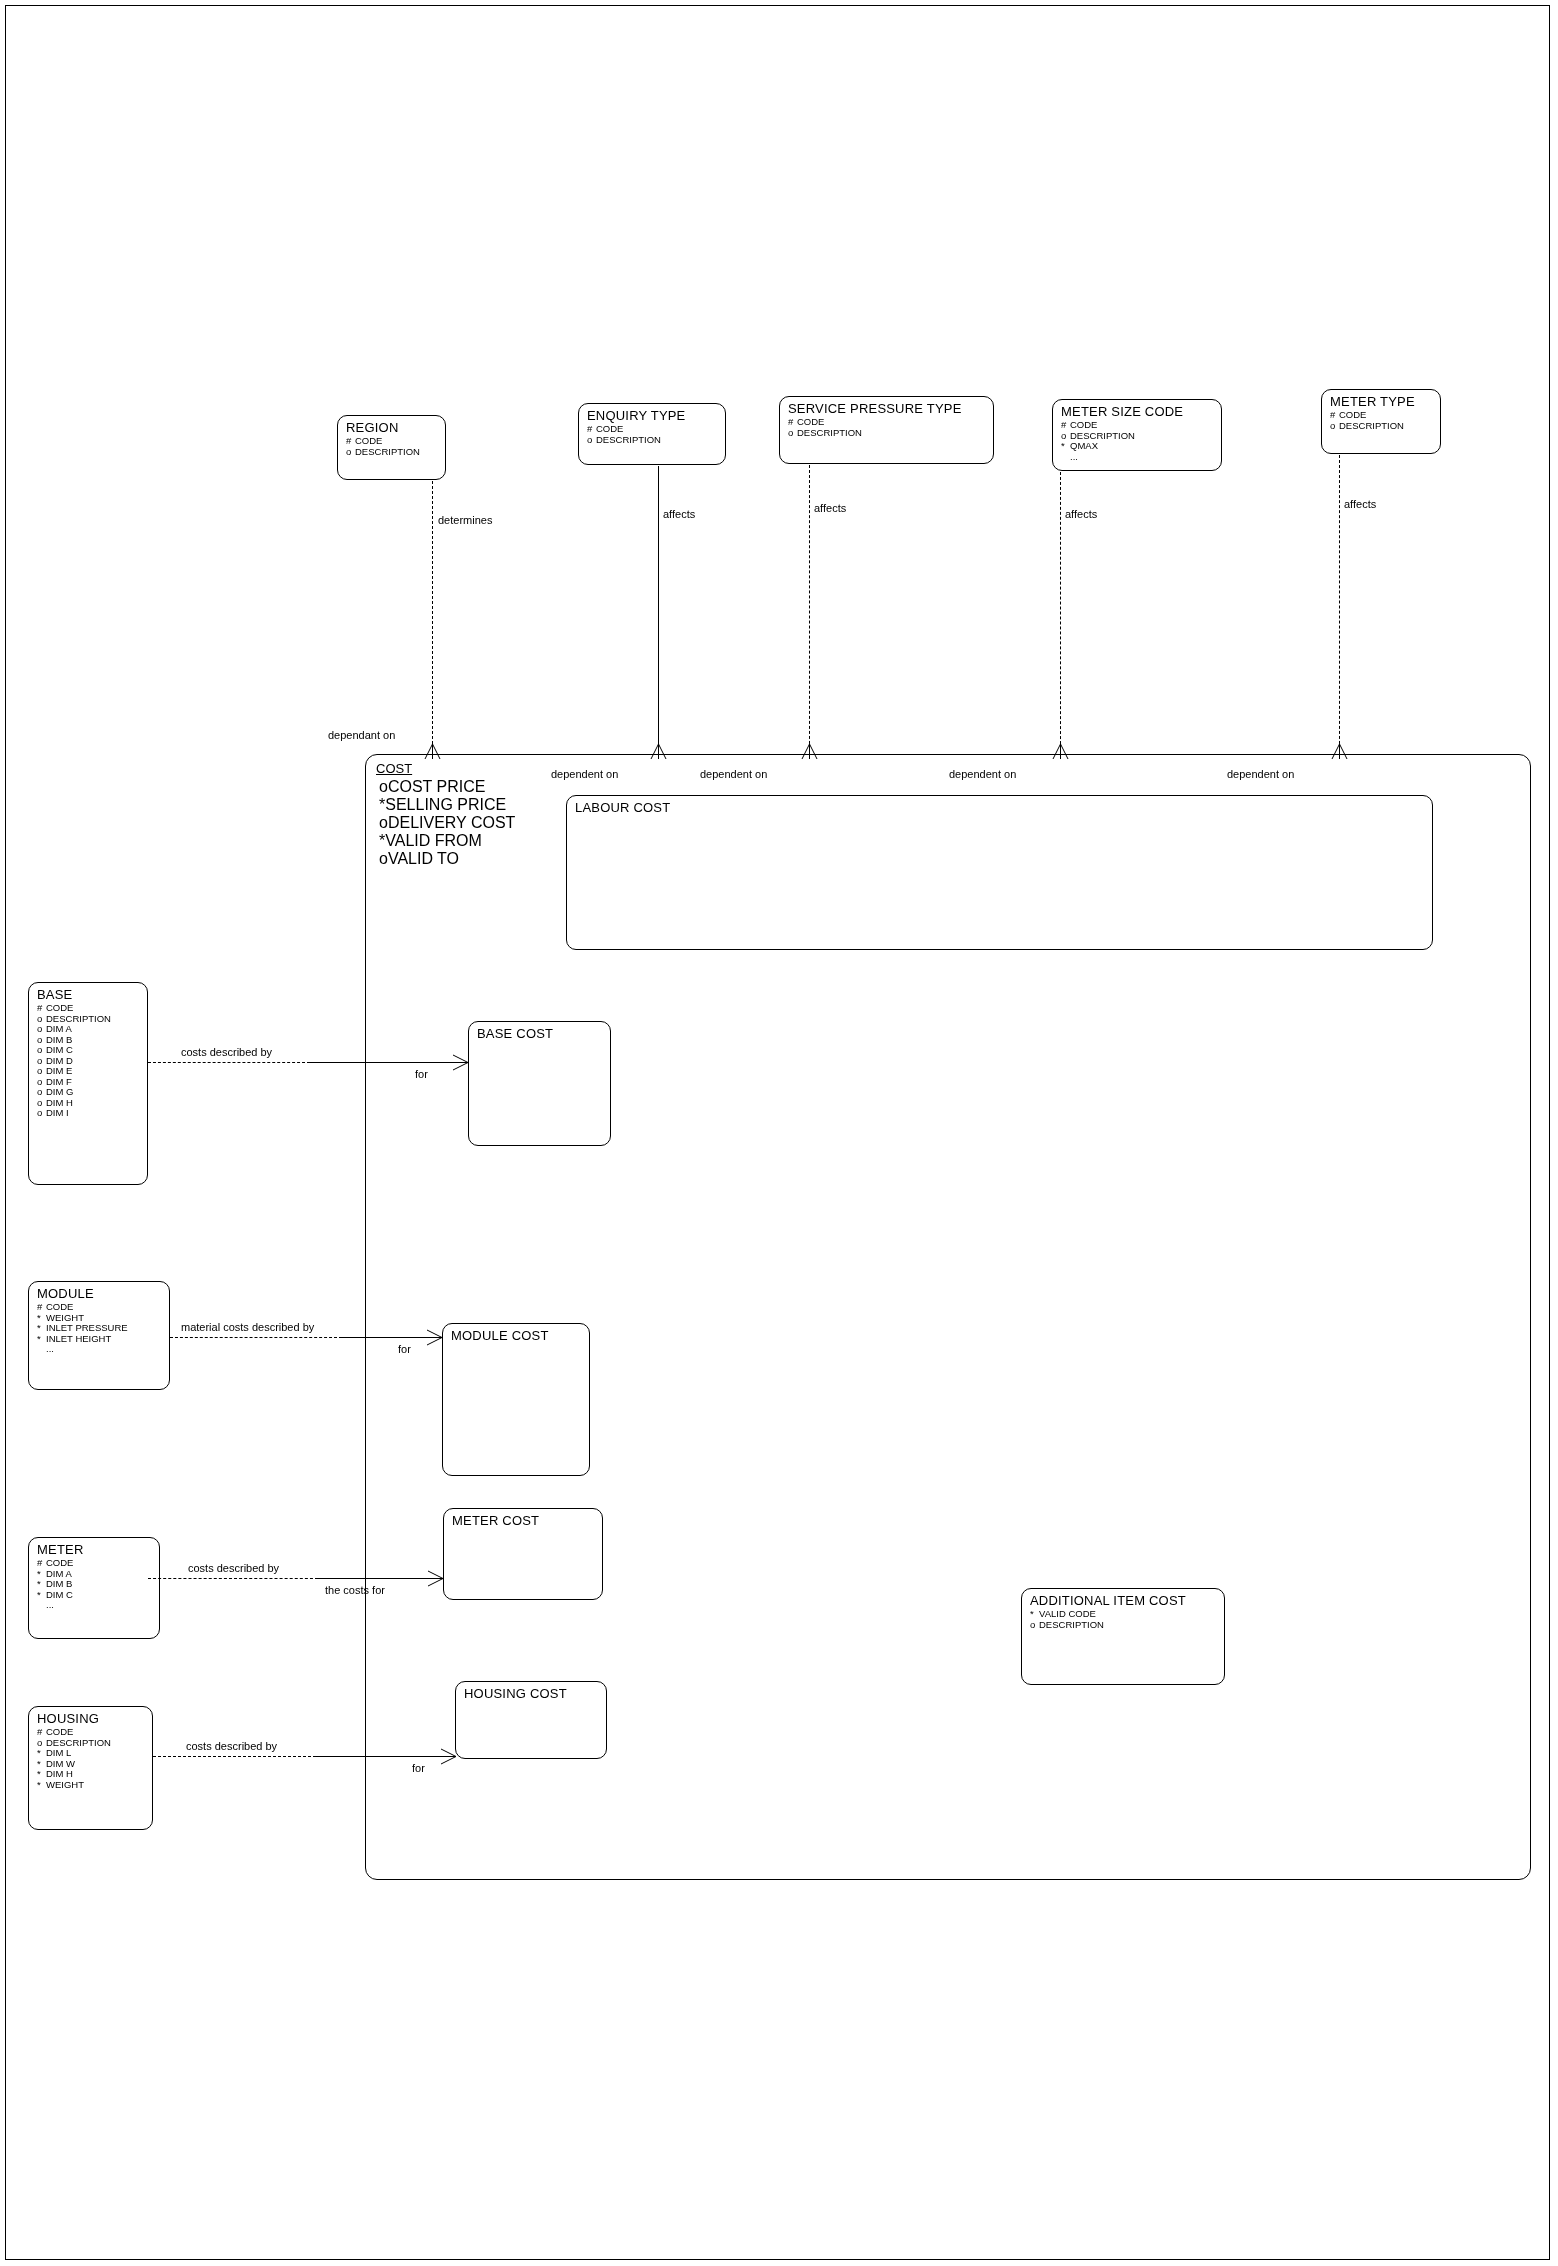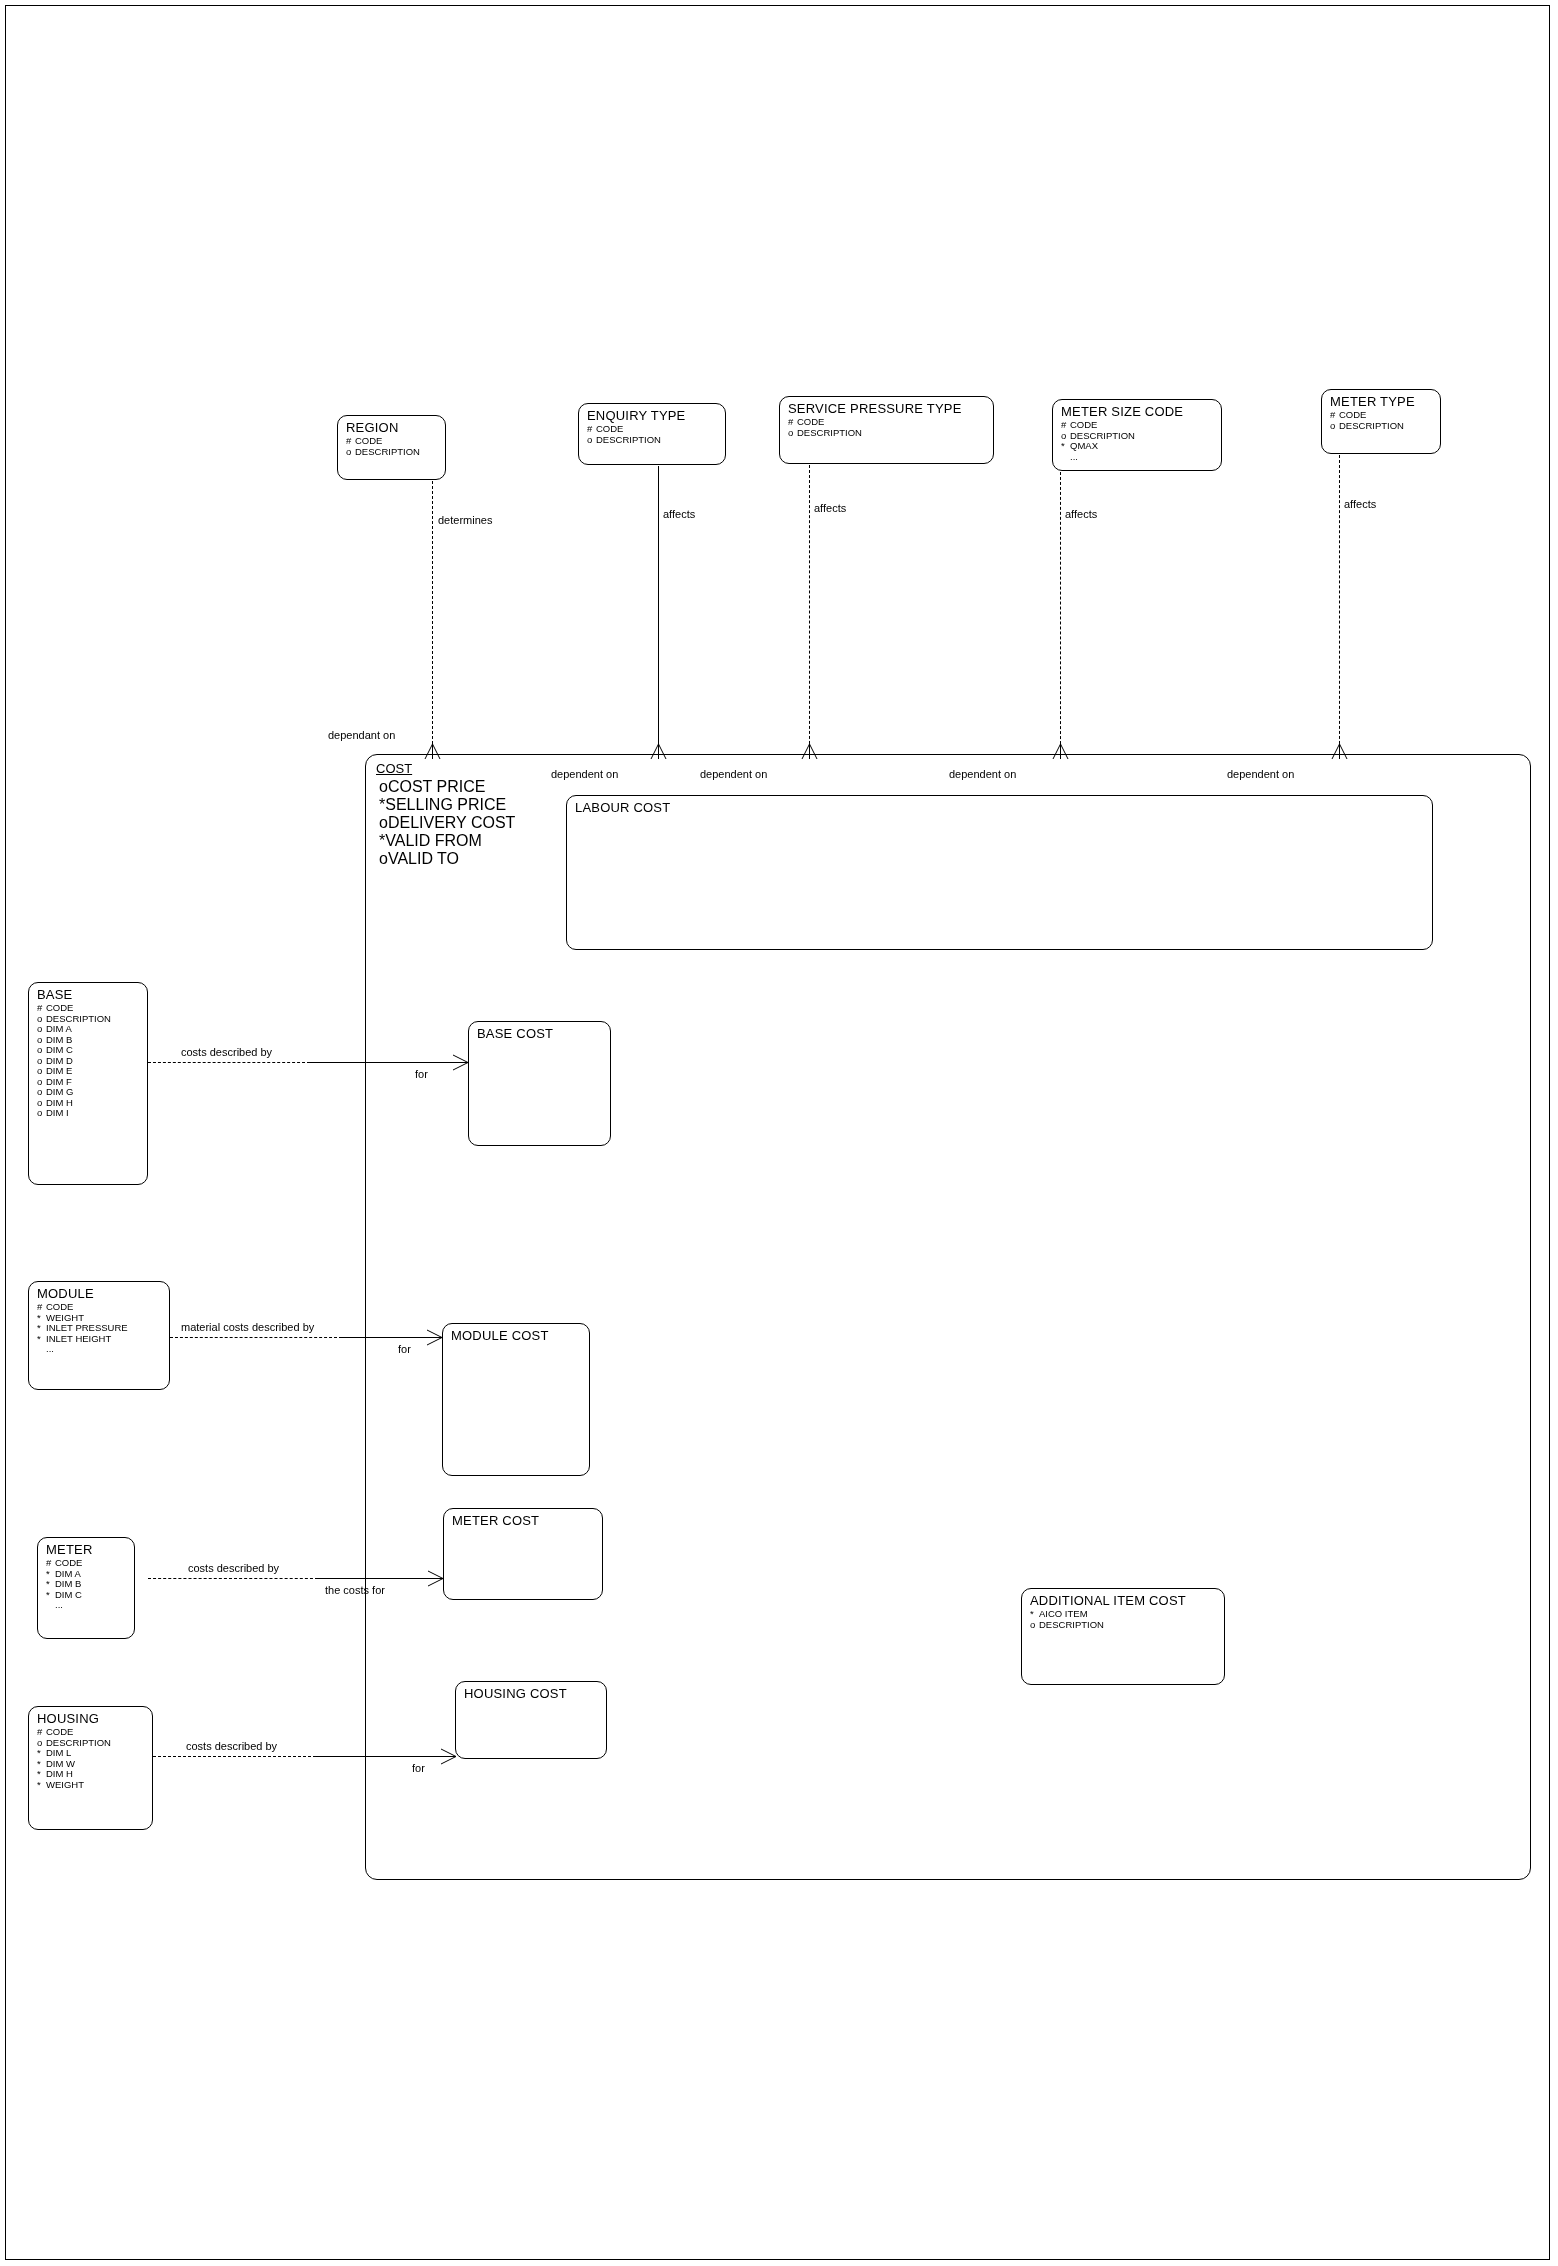--- a/index.html
+++ b/index.html
@@ -229,21 +229,21 @@
 
   <div class="entity" style="left:455px;top:1681px;width:152px;height:78px;">
     <div class="ttl">HOUSING COST</div>
   </div>
 
   <div class="entity" style="left:1021px;top:1588px;width:204px;height:97px;">
     <div class="ttl">ADDITIONAL ITEM COST</div>
     <div class="attrs">
       <div class="attr">
           <span class="mk">*</span>
-          <span class="nm">AICO ITEM</span>
+          <span class="nm">VALID CODE</span>
         </div>
       <div class="attr">
           <span class="mk">o</span>
           <span class="nm">DESCRIPTION</span>
         </div>
     </div>
   </div>
 
   <div class="entity" style="left:28px;top:982px;width:120px;height:203px;">
     <div class="ttl">BASE</div>
@@ -314,21 +314,21 @@
           <span class="mk">*</span>
           <span class="nm">INLET HEIGHT</span>
         </div>
       <div class="attr">
           <span class="mk"></span>
           <span class="nm">...</span>
         </div>
     </div>
   </div>
 
-  <div class="entity" style="left:37px;top:1537px;width:98px;height:102px;">
+  <div class="entity" style="left:28px;top:1537px;width:132px;height:102px;">
     <div class="ttl">METER</div>
     <div class="attrs">
       <div class="attr">
           <span class="mk">#</span>
           <span class="nm">CODE</span>
         </div>
       <div class="attr">
           <span class="mk">*</span>
           <span class="nm">DIM A</span>
         </div>

